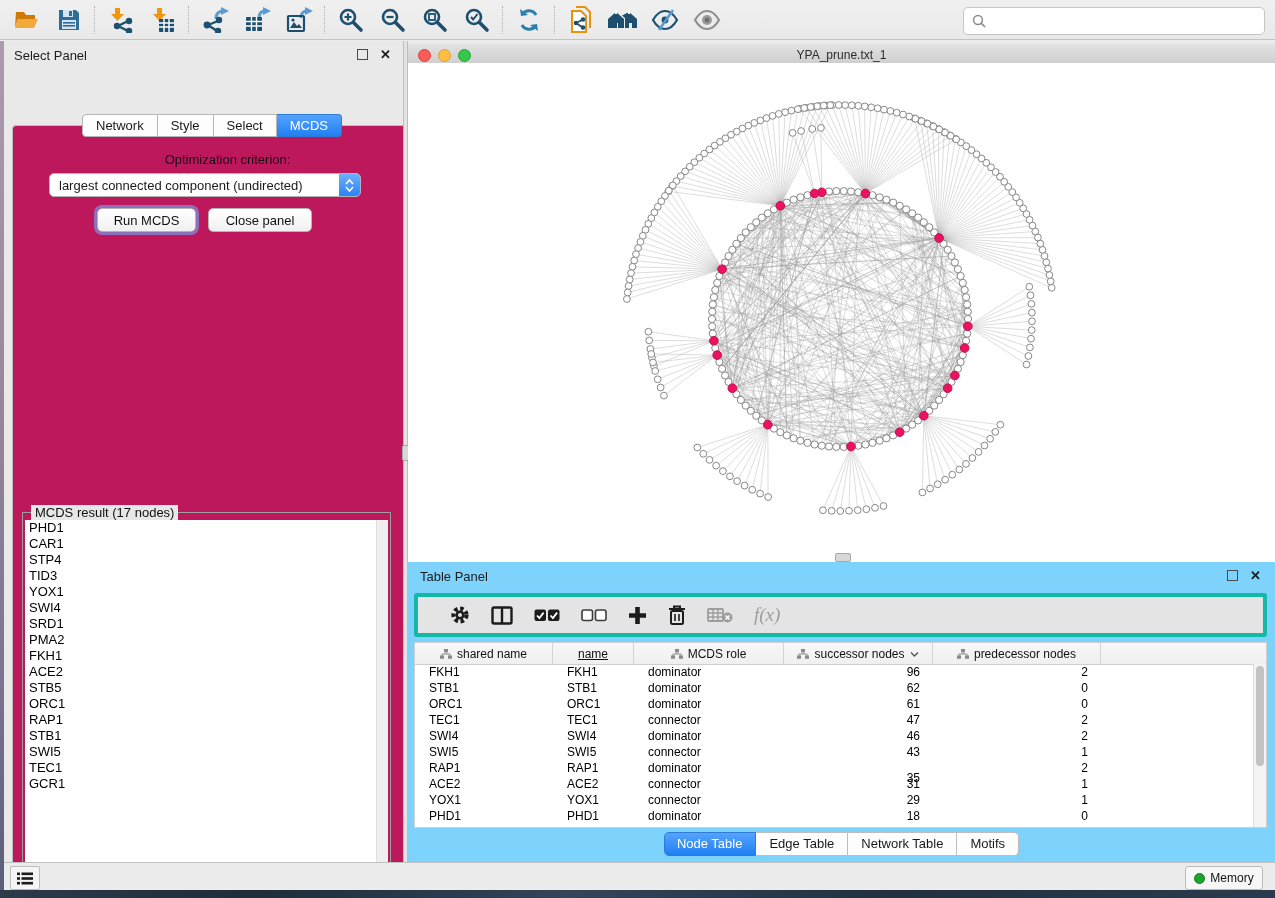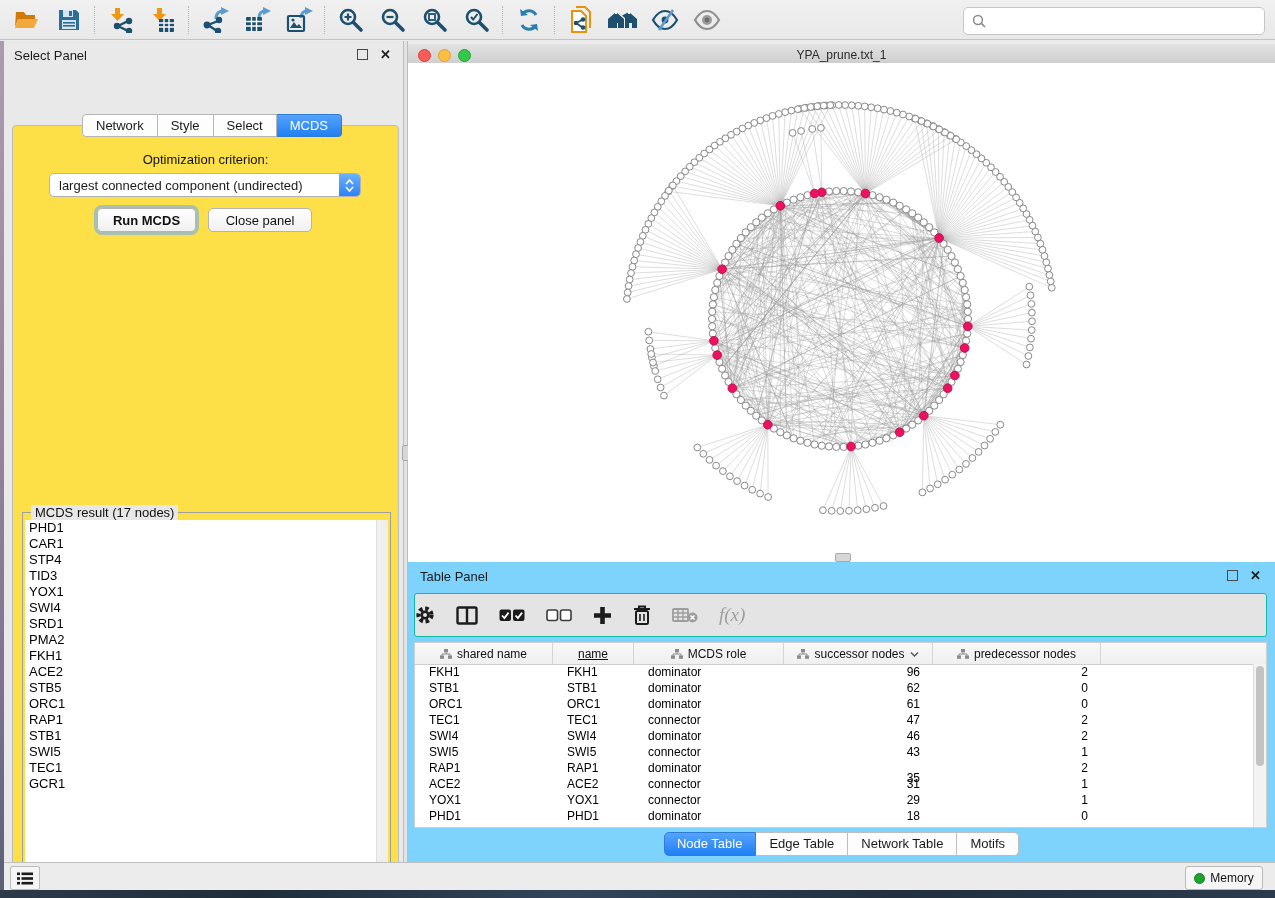--- a/index.html
+++ b/index.html
@@ -22,37 +22,37 @@
   
   .panel-title{font-size:13px;color:#1c1c1c;}
   .win-btns{position:absolute;display:flex;gap:12px;align-items:center;}
   .float-box{width:9px;height:9px;border:1.5px solid #4a4a4a;background:transparent;}
   .close-x{font-size:13px;font-weight:bold;color:#1c1c1c;line-height:9px;}
   
   .control-panel{position:absolute;left:4px;top:41px;width:399px;height:821px;background:#e9e9e9;}
   .cp-titlebar{position:absolute;left:0;top:0;width:100%;height:26px;}
   .cp-titlebar .panel-title{position:absolute;left:10px;top:7px;}
   .cp-content{position:absolute;left:8px;top:84px;width:385px;height:767px;
-    border:1px solid #bdbdbd;border-radius:4px;background:#fde047;}
+    border:1px solid #bdbdbd;border-radius:4px;background:#be185d;padding-left:44px;}
   .cp-tabs{position:absolute;left:78px;top:73px;height:21px;display:flex;z-index:5;}
   .cp-tab{height:21px;line-height:21px;padding:0 13px;font-size:13px;background:#fdfdfd;
     border:1px solid #b6b6b6;border-left-width:0;color:#1a1a1a;cursor:default;}
   .cp-tab:first-child{border-left-width:1px;border-radius:4px 0 0 4px;}
   .cp-tab:last-child{border-radius:0 4px 4px 0;}
   .cp-tab.active{background:linear-gradient(#55a3fd,#2080f4);color:#fff;border-color:#2e7cd6;}
   .opt-label{position:absolute;left:0;top:26px;width:100%;text-align:center;font-size:13px;color:#111;}
   .criterion-select{position:absolute;left:36px;top:47px;width:312px;height:24px;background:#fff;
     border:1px solid #b3b3b3;border-radius:5px;display:flex;align-items:center;box-sizing:border-box;}
   .criterion-select .sel-text{flex:1;font-size:13px;padding-left:9px;white-space:nowrap;overflow:hidden;}
   .sel-stepper{width:21px;height:22px;border-radius:0 4px 4px 0;background:linear-gradient(#6cb0fe,#2c83f6);
     display:flex;flex-direction:column;align-items:center;justify-content:center;gap:1px;}
   .aqua-btn{position:absolute;top:82px;height:24px;background:linear-gradient(#ffffff,#f0f0f0);
     border:1px solid #b4b4b4;border-radius:5px;font-size:13px;font-family:"Liberation Sans",sans-serif;
     color:#111;text-align:center;cursor:default;}
-  .focus-ring{box-shadow:0 0 0 3px rgba(110,170,250,.6);font-weight:bold;}
+  .focus-ring{box-shadow:0 0 0 3px rgba(110,170,250,.6);}
   .groupbox{position:absolute;left:9px;top:386px;width:367px;height:366px;border:1px solid #9f9f9f;}
   .group-legend{position:absolute;left:8px;top:-8px;background:#e7e7e7;padding:0 4px;font-size:13px;color:#111;}
   .mcds-list{position:absolute;left:2px;top:7px;right:2px;bottom:2px;background:#fff;overflow:hidden;}
   .mcds-scroll{position:absolute;right:0;top:0;width:11px;height:100%;background:#efefef;border-left:1px solid #e0e0e0;}
   .mcds-item{font-size:13px;line-height:16px;padding-left:4px;color:#000;}
   
   .vsplit{position:absolute;left:403px;top:41px;width:5px;height:821px;background:#e3e3e3;
     border-left:1px solid #bdbdbd;border-right:1px solid #bdbdbd;box-sizing:border-box;}
   .vsplit-handle{position:absolute;left:-2px;top:404px;width:8px;height:14px;background:#d7d7d7;
     border:1px solid #a8a8a8;border-radius:2px;}
@@ -63,21 +63,21 @@
   .net-titlebar{position:absolute;left:0;top:3px;width:100%;height:19px;
     background:linear-gradient(#e2e2e2,#cfcfcf);border-bottom:1px solid #adadad;}
   .traffic{position:absolute;top:5px;width:11px;height:11px;border-radius:50%;}
   .net-title{position:absolute;width:100%;text-align:center;top:4px;font-size:12px;color:#2c2c2c;}
   .net-canvas{position:absolute;left:0;top:22px;width:867px;height:499px;background:#fff;}
   
   .table-panel{position:absolute;left:408px;top:562px;width:867px;height:300px;background:#7dd3fc;}
   .tp-titlebar{position:absolute;left:0;top:0;width:100%;height:26px;}
   .tp-titlebar .panel-title{position:absolute;left:12px;top:7px;}
   .tp-toolbar{position:absolute;left:6px;top:31px;width:853px;height:44px;background:#e4e4e4;
-    border:1px solid #14b8a6;border-radius:3px;display:flex;align-items:center;padding-left:0;box-sizing:border-box;}
+    border:4px solid #14b8a6;border-radius:3px;display:flex;align-items:center;padding-left:32px;box-sizing:border-box;}
   .tpt-icon{margin-right:21px;display:flex;align-items:center;justify-content:center;cursor:default;}
   .fx-label{font-family:"Liberation Serif",serif;font-style:italic;font-size:19px;color:#9d9d9d;}
   .node-table{position:absolute;left:6px;top:80px;width:853px;height:186px;background:#fff;border:1px solid #cfcfcf;box-sizing:border-box;}
   .nt-header{position:absolute;left:0;top:0;height:21px;width:100%;background:linear-gradient(#f8f8f8,#efefef);
     border-bottom:1px solid #cfcfcf;display:flex;}
   .nt-hcell{height:21px;border-right:1px solid #d4d4d4;display:flex;align-items:center;justify-content:center;
     font-size:12px;color:#111;gap:5px;box-sizing:border-box;cursor:default;}
   .nt-body{position:absolute;left:0;top:21px;bottom:0;right:12px;overflow:hidden;}
   .nt-row{display:flex;height:16px;align-items:center;}
   .nt-cell{font-size:12px;color:#000;box-sizing:border-box;white-space:nowrap;overflow:hidden;}

